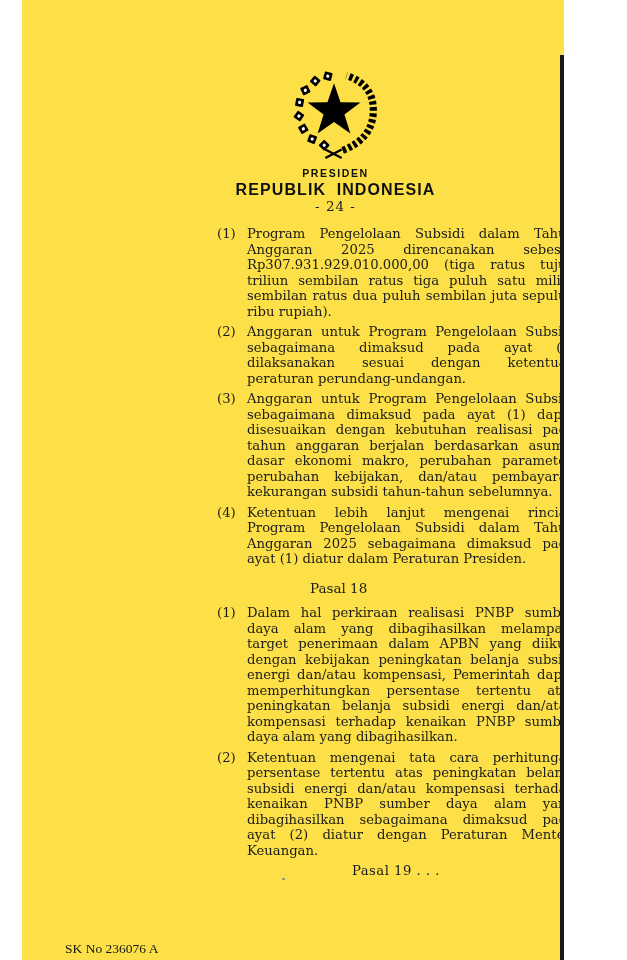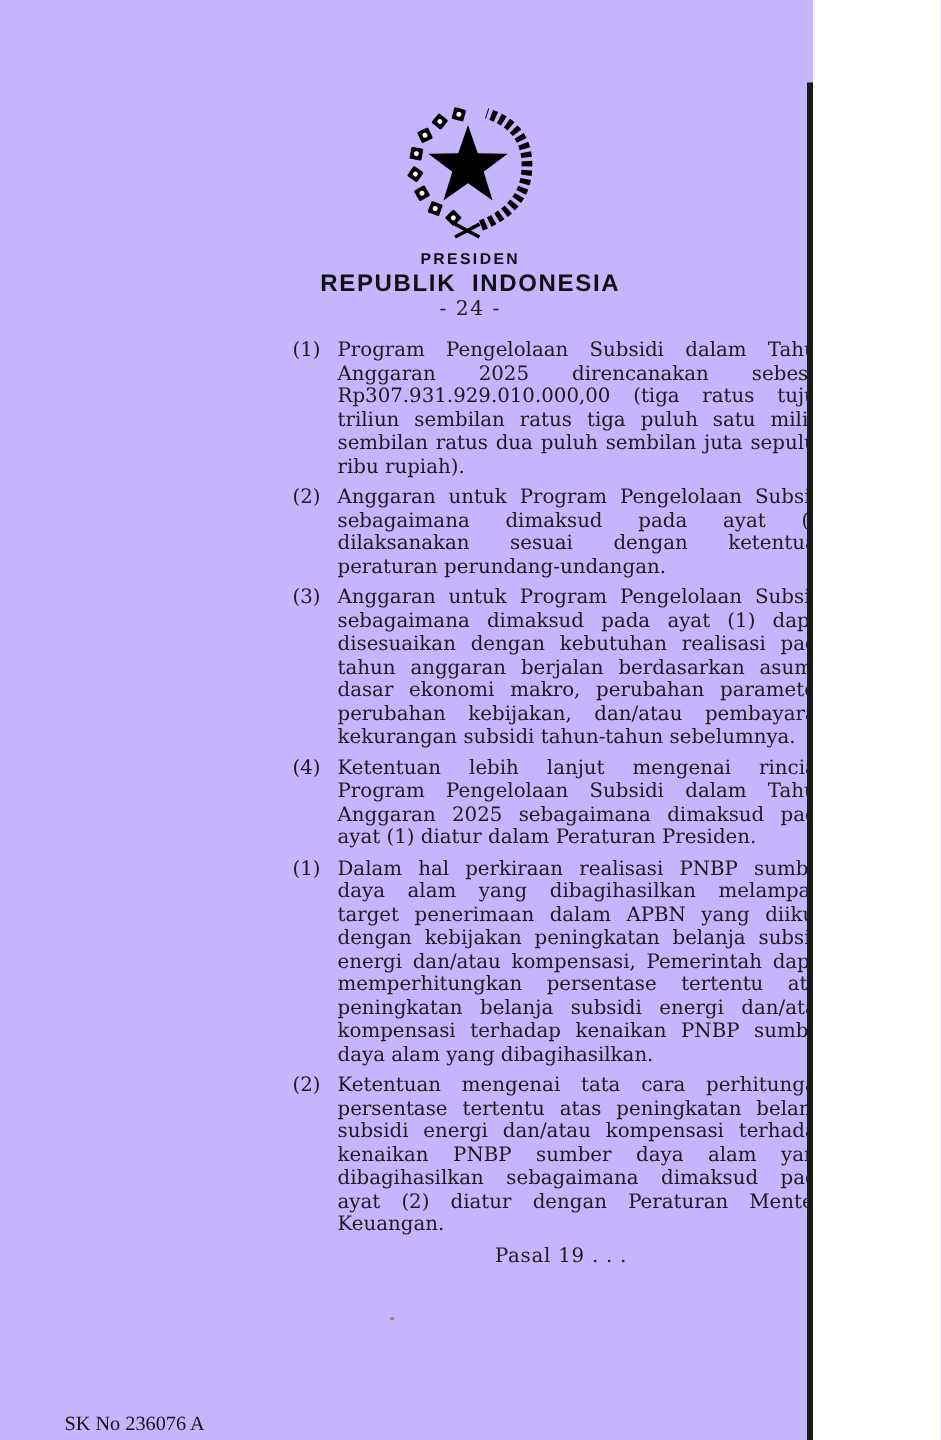--- a/index.html
+++ b/index.html
@@ -1,22 +1,23 @@
 <!DOCTYPE html>
 <html><head>
 <meta charset="utf-8">
 <style>
   html,body{margin:0;padding:0;background:#fff;}
   .page{
     position:relative;
     width:542px;height:960px;
-    background:#c4b5fd;
+    background:#fde047;
     overflow:hidden;
     font-family:"DejaVu Serif","Liberation Serif",serif;
     color:#1b1b1b;
+    margin-left:22px;
   }
   .seal{position:absolute;left:266px;top:63px;width:92px;height:100px;}
   .hdr1{
     position:absolute;left:0;top:167px;width:627px;
     text-align:center;
     font-family:"Liberation Sans",sans-serif;
     font-weight:700;font-size:10.5px;letter-spacing:1.6px;color:#111;
   }
   .hdr2{
     position:absolute;left:0;top:181px;width:627px;
@@ -140,20 +141,21 @@
     <div class="clause">
       <div class="clause-num">(3)</div>
       <div class="clause-text">Anggaran untuk Program Pengelolaan Subsidi sebagaimana dimaksud pada ayat (1) dapat disesuaikan dengan kebutuhan realisasi pada tahun anggaran berjalan berdasarkan asumsi dasar ekonomi makro, perubahan parameter, perubahan kebijakan, dan/atau pembayaran kekurangan subsidi tahun-tahun sebelumnya.</div>
     </div>
 
     <div class="clause">
       <div class="clause-num">(4)</div>
       <div class="clause-text">Ketentuan lebih lanjut mengenai rincian Program Pengelolaan Subsidi dalam Tahun Anggaran 2025 sebagaimana dimaksud pada ayat (1) diatur dalam Peraturan Presiden.</div>
     </div>
 
+    <div class="pasal-heading second">Pasal 18</div>
 
     <div class="clause">
       <div class="clause-num">(1)</div>
       <div class="clause-text">Dalam hal perkiraan realisasi PNBP sumber daya alam yang dibagihasilkan melampaui target penerimaan dalam APBN yang diikuti dengan kebijakan peningkatan belanja subsidi energi dan/atau kompensasi, Pemerintah dapat memperhitungkan persentase tertentu atas peningkatan belanja subsidi energi dan/atau kompensasi terhadap kenaikan PNBP sumber daya alam yang dibagihasilkan.</div>
     </div>
 
     <div class="clause">
       <div class="clause-num">(2)</div>
       <div class="clause-text">Ketentuan mengenai tata cara perhitungan persentase tertentu atas peningkatan belanja subsidi energi dan/atau kompensasi terhadap kenaikan PNBP sumber daya alam yang dibagihasilkan sebagaimana dimaksud pada ayat (2) diatur dengan Peraturan Menteri Keuangan.</div>
     </div>

